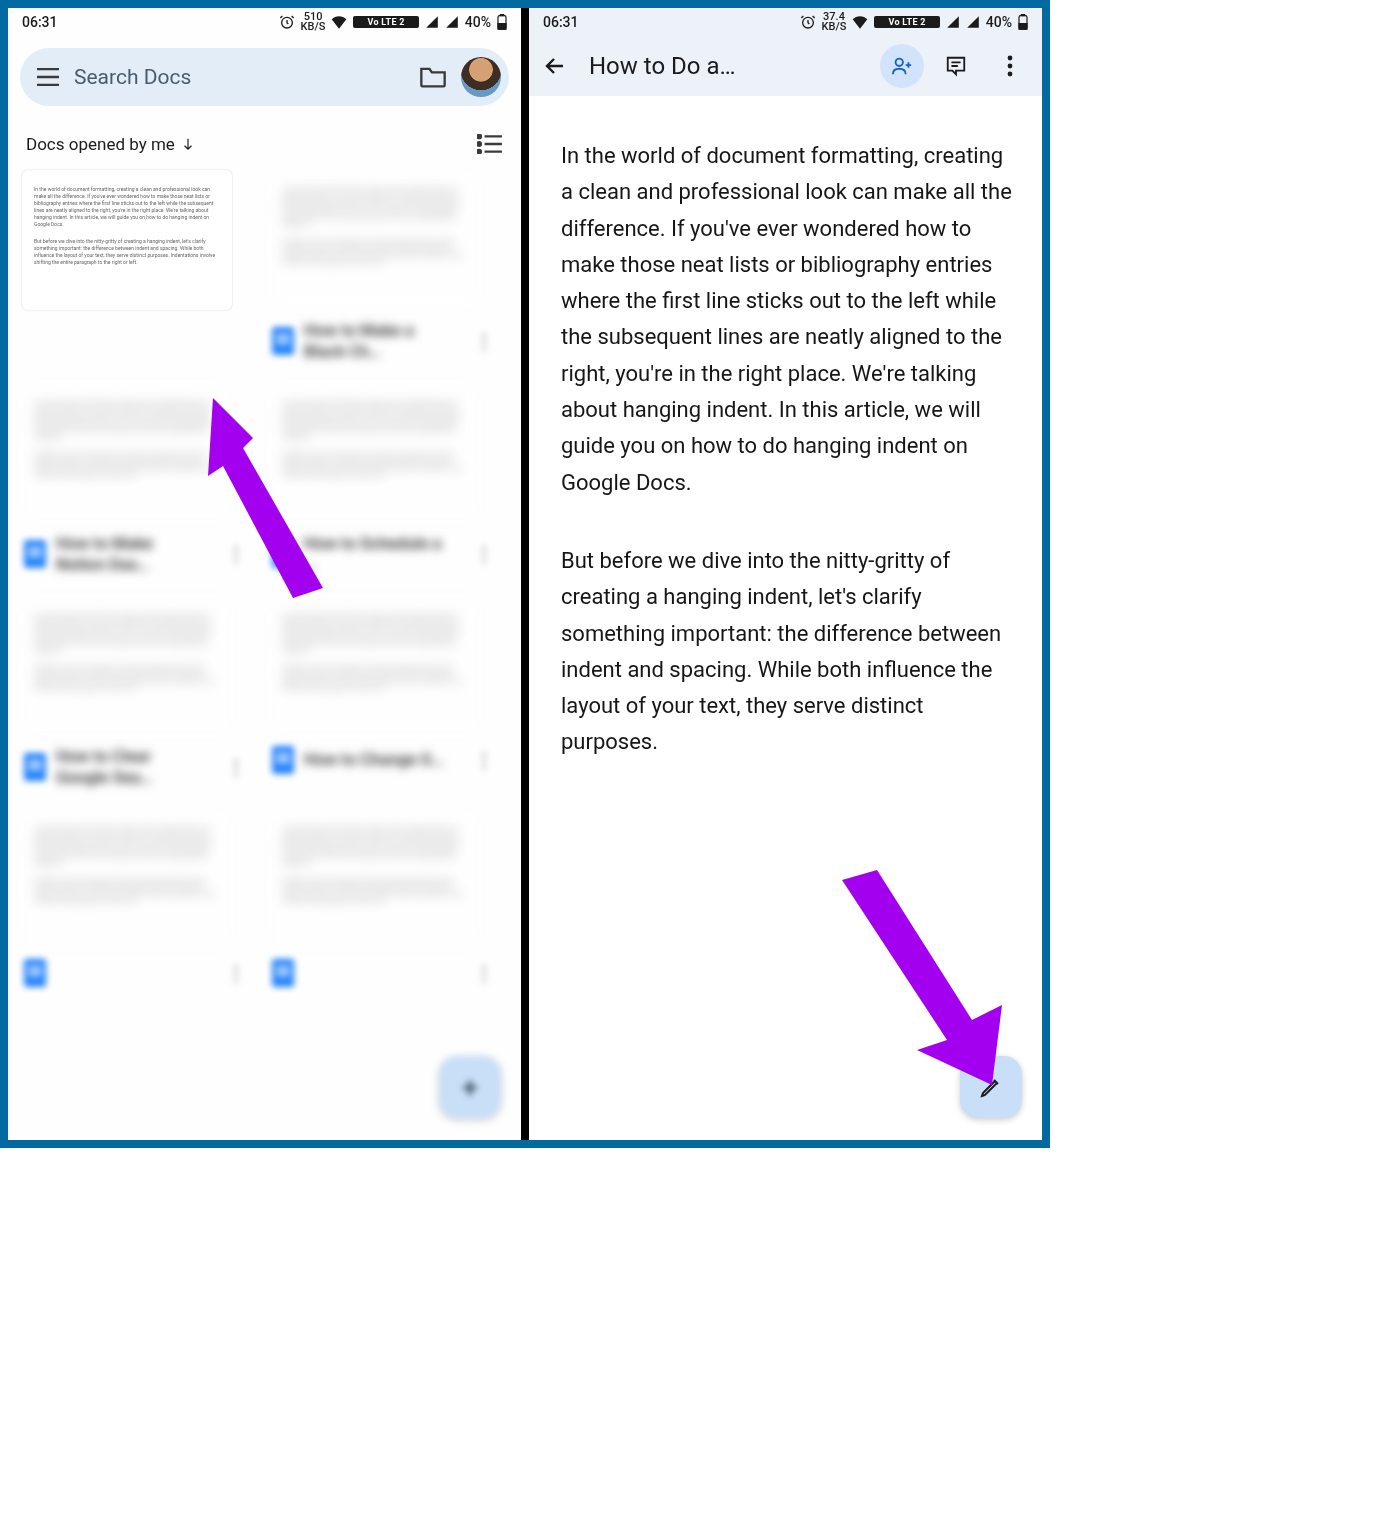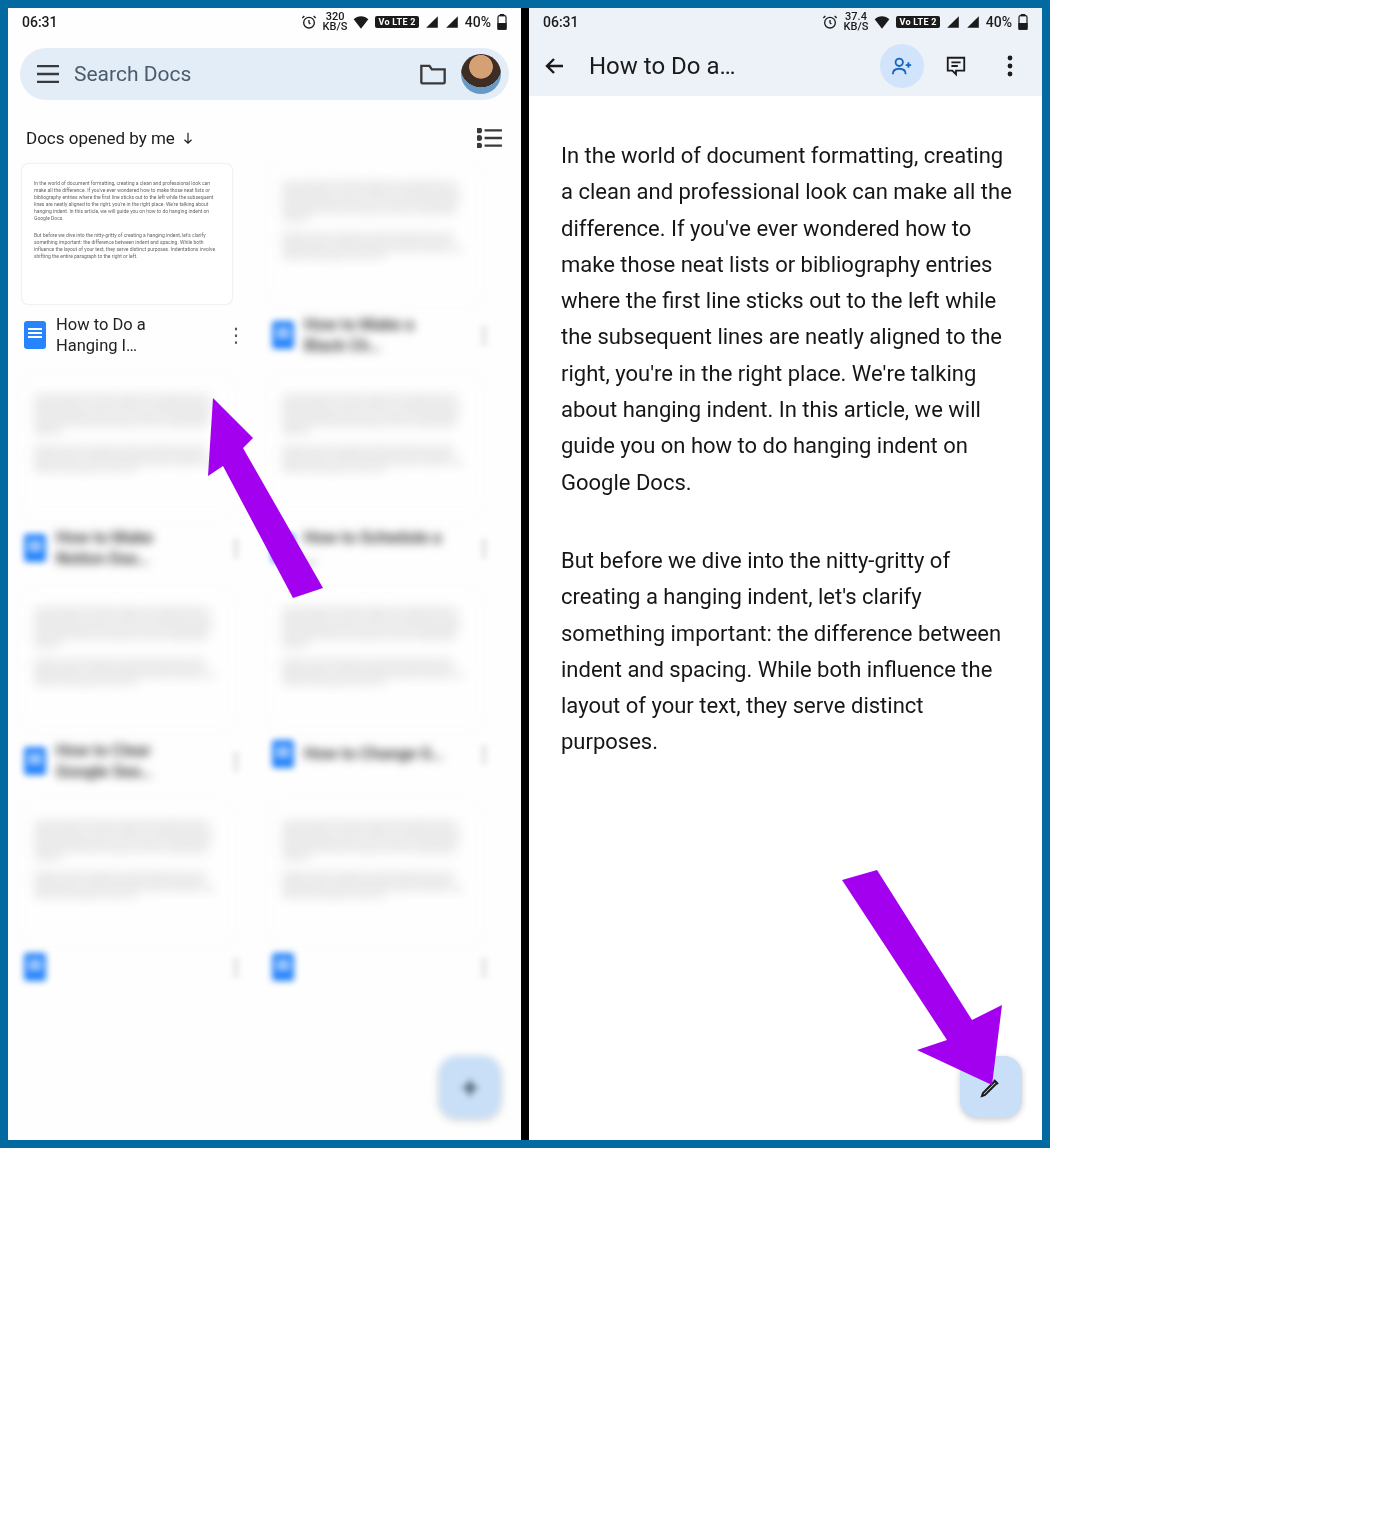--- a/index.html
+++ b/index.html
@@ -32,27 +32,27 @@
     align-items: center;
     justify-content: space-between;
     padding: 0 14px;
     font-size: 14px;
     font-weight: 500;
     color: #1b1b1b;
   }
   .status-right { display: flex; align-items: center; gap: 6px; }
   .status-right svg { display:block; }
   .status-txt { font-size: 11px; line-height:10px; text-align:center; }
-  .badge { background:#1b1b1b; color:#fff; font-size:9px; font-weight:700; padding:1px 3px; border-radius:2px; letter-spacing:0.3px; }
+  .badge { background:#1b1b1b; color:#fff; font-size:9px; font-weight:700; padding:1px 14px; border-radius:2px; letter-spacing:0.3px; }
   
   .search-wrap { padding: 12px 12px 8px; }
   .search-bar {
     background: #e3edf8;
     border-radius: 999px;
-    height: 52px;
+    height: 58px;
     display: flex;
     align-items: center;
     padding: 0 8px 0 16px;
     gap: 14px;
   }
   .search-placeholder { color:#4a5b6a; font-size:21px; flex:1; }
   .avatar { width:40px; height:40px; border-radius:50%; background: radial-gradient(circle at 50% 32%, #d5a074 0 34%, #3e2d23 36% 60%, #6899c4 61%); }
   
   .sort-row { display:flex; justify-content:space-between; align-items:center; padding: 20px 18px 6px; font-size:17px; color:#1b1b1b; }
   .sort-left { display:flex; align-items:center; gap:6px; }
@@ -103,21 +103,21 @@
   <div class="phone left">
 
     <div class="status-bar">
       <span>06:31</span>
       <div class="status-right">
         <svg width="16" height="16" viewBox="0 0 24 24" fill="none" stroke="#1b1b1b" stroke-width="2">
             <circle cx="12" cy="13" r="8"></circle>
             <path d="M12 9v4l2 2M5 3l-3 3M22 6l-3-3"></path>
           </svg>
         <div class="status-txt">
-            <div>320</div>
+            <div>510</div>
             <div>KB/S</div>
           </div>
         <svg width="16" height="14" viewBox="0 0 24 20" fill="#1b1b1b">
             <path d="M12 20L1 6c6-6 16-6 22 0L12 20z"></path>
           </svg>
         <span class="badge">Vo LTE 2</span>
         <svg width="14" height="14" viewBox="0 0 24 24" fill="#1b1b1b">
             <path d="M2 22h20V2z"></path>
           </svg>
         <svg width="14" height="14" viewBox="0 0 24 24" fill="#1b1b1b">
@@ -158,25 +158,20 @@
           <circle cx="2" cy="9" r="1.6" fill="#3a3a3a"></circle>
           <circle cx="2" cy="16" r="1.6" fill="#3a3a3a"></circle>
         </svg>
     </div>
 
     <div class="doc-grid" id="doc-grid">
         <div class="doc-item">
           <div class="doc-thumb">
             <div class="para">In the world of document formatting, creating a clean and professional look can make all the difference. If you've ever wondered how to make those neat lists or bibliography entries where the first line sticks out to the left while the subsequent lines are neatly aligned to the right, you're in the right place. We're talking about hanging indent. In this article, we will guide you on how to do hanging indent on Google Docs.</div>
             <div class="para">But before we dive into the nitty-gritty of creating a hanging indent, let's clarify something important: the difference between indent and spacing. While both influence the layout of your text, they serve distinct purposes. Indentations involve shifting the entire paragraph to the right or left.</div>
-          </div>
-          <div class="doc-meta">
-            <div class="doc-icon"></div>
-            <div class="doc-title">How to Do a Hanging I…</div>
-            <div class="doc-more">⋮</div>
           </div>
         </div>
         <div class="doc-item">
           <div class="doc-thumb blurred">
             <div class="para">In the world of document formatting, creating a clean and professional look can make all the difference. If you've ever wondered how to make those neat lists or bibliography entries where the first line sticks out to the left while the subsequent lines are neatly aligned to the right, you're in the right place. We're talking about hanging indent. In this article, we will guide you on how to do hanging indent on Google Docs.</div>
             <div class="para">But before we dive into the nitty-gritty of creating a hanging indent, let's clarify something important: the difference between indent and spacing. While both influence the layout of your text, they serve distinct purposes. Indentations involve shifting the entire paragraph to the right or left.</div>
           </div>
           <div class="doc-meta">
             <div class="doc-icon blur"></div>
             <div class="doc-title blur">How to Make a Black Ch…</div>

